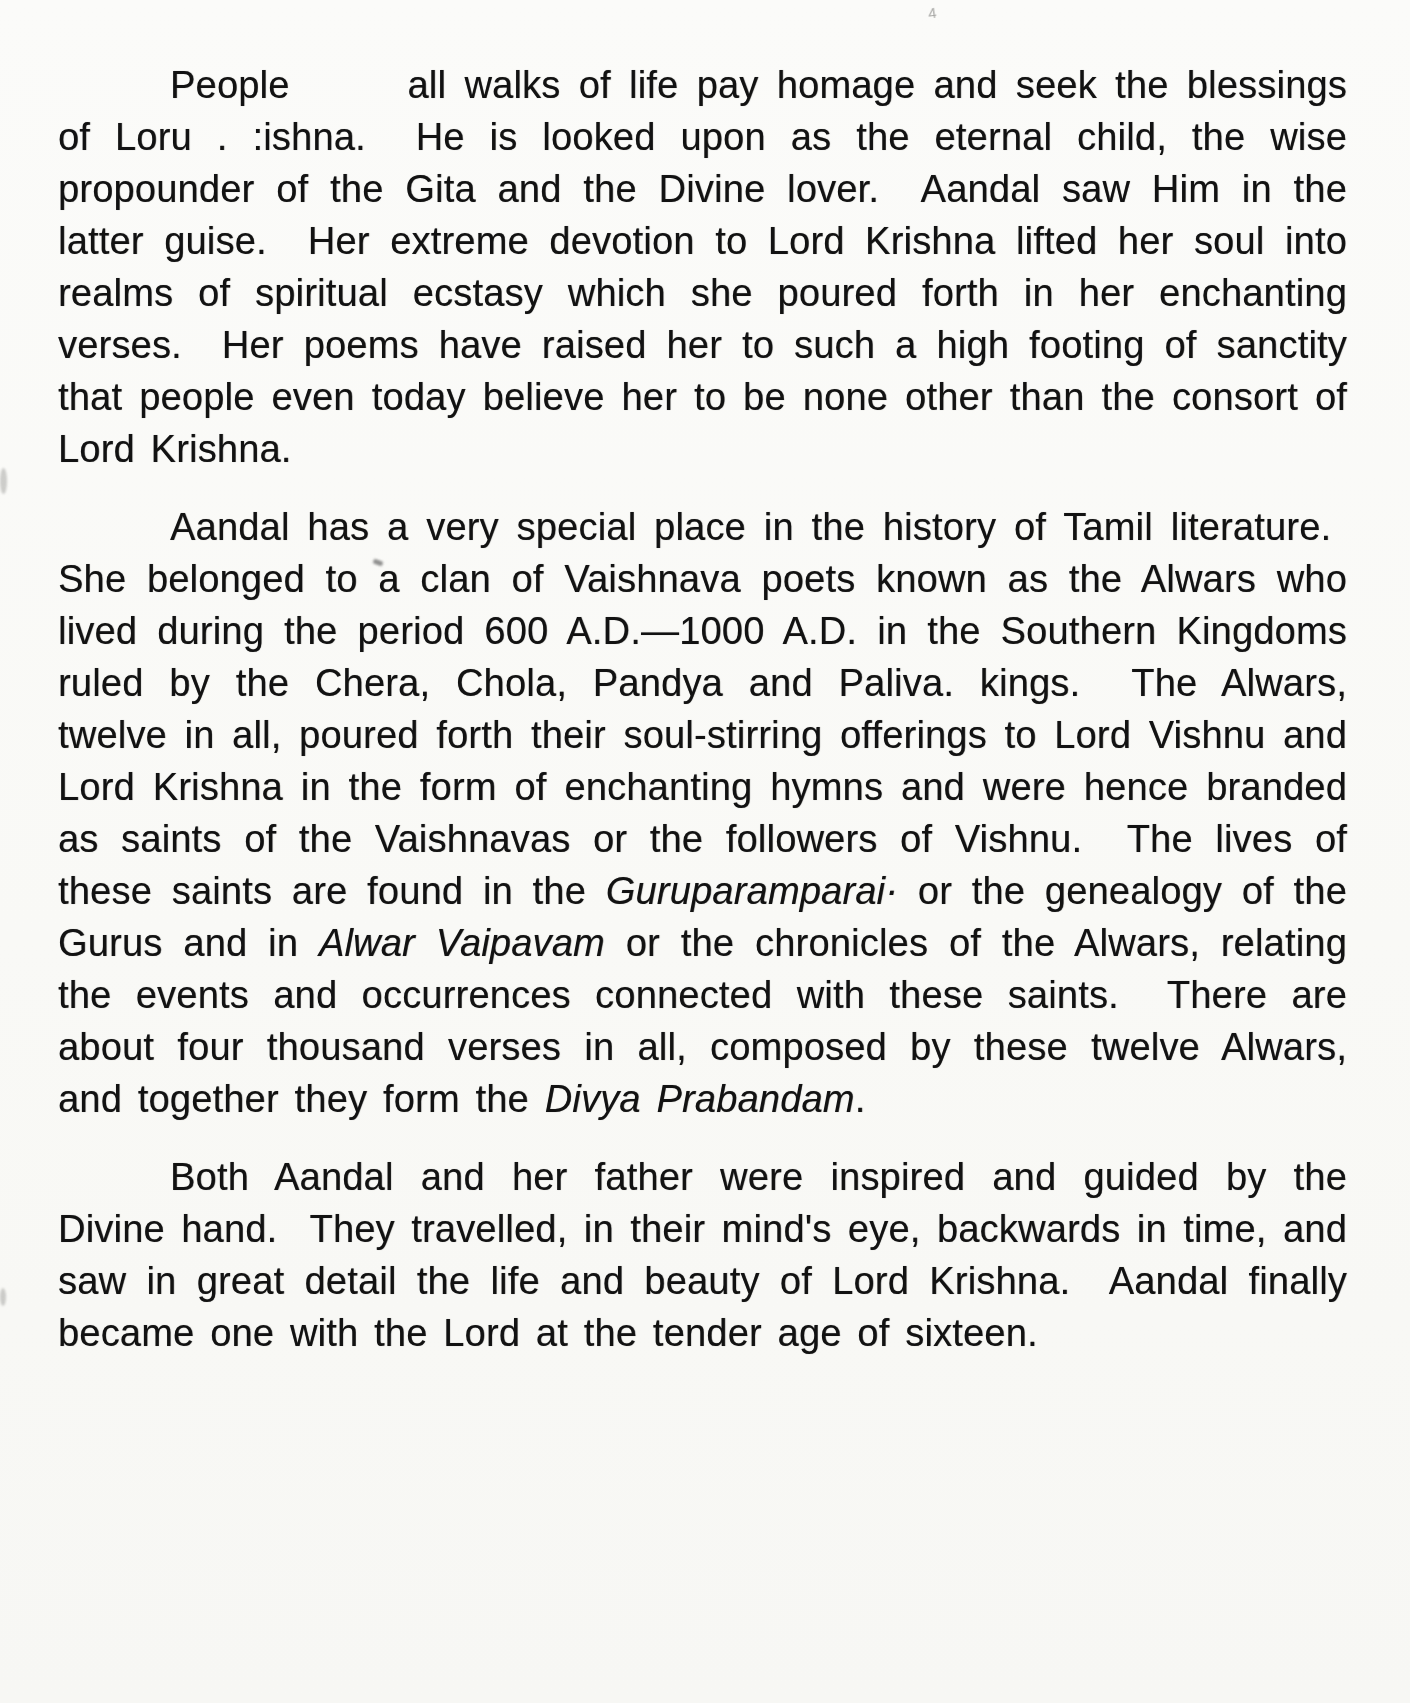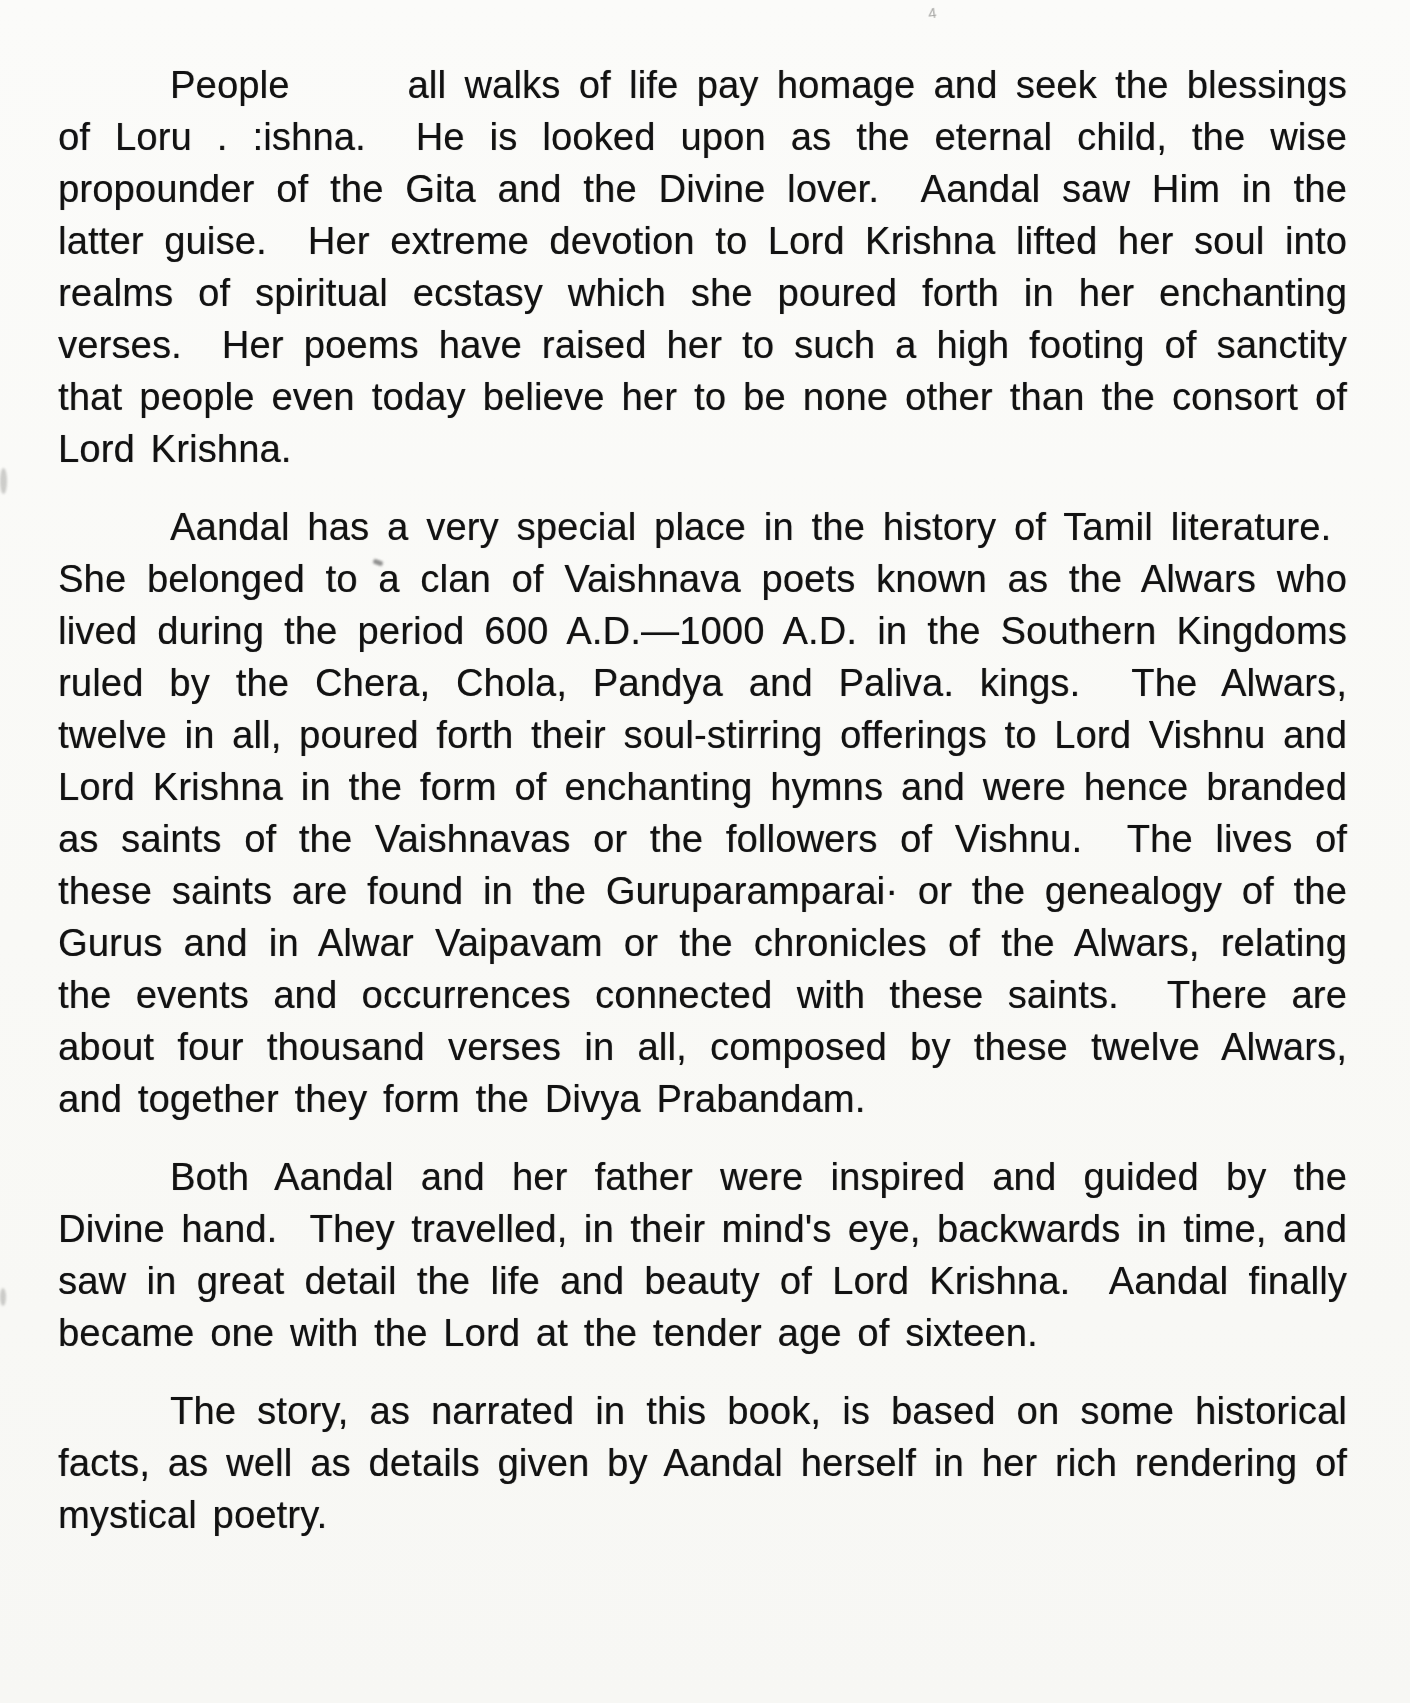--- a/index.html
+++ b/index.html
@@ -28,21 +28,21 @@
     filter: blur(0.25px) contrast(1.05);
     text-shadow: 0.4px 0.4px 0.7px rgba(20,20,20,0.55);
   }
   .body-text p {
     margin: 13px;
     text-indent: 112px;
   }
   .body-text p + p {
     margin-top: 26px;
   }
-  .italic { }
+  .italic { font-style: italic; }
   .gap {
     display: inline-block;
     width: 118px;
     height: 1px;
   }
   .corner-mark {
     position: absolute;
     top: 4px;
     left: 928px;
     font-size: 15px;
@@ -73,16 +73,15 @@
   <div class="scan-artifact artifact-3"></div>
 
   <div class="body-text">
 
     <p><span>People</span><span class="gap"></span><span>all walks of life pay homage and seek the blessings of Loru . :ishna.&nbsp; He is looked upon as the eternal child, the wise propounder of the Gita and the Divine lover.&nbsp; Aandal saw Him in the latter guise.&nbsp; Her extreme devotion to Lord Krishna lifted her soul into realms of spiritual ecstasy which she poured forth in her enchanting verses.&nbsp; Her poems have raised her to such a high footing of sanctity that people even today believe her to be none other than the consort of Lord Krishna.</span></p>
 
     <p><span>Aandal has a very special place in the history of Tamil literature.&nbsp; She belonged to a clan of Vaishnava poets known as the Alwars who lived during the period 600 A.D.—1000 A.D. in the Southern Kingdoms ruled by the Chera, Chola, Pandya and Paliva. kings.&nbsp; The Alwars, twelve in all, poured forth their soul-stirring offerings to Lord Vishnu and Lord Krishna in the form of enchanting hymns and were hence branded as saints of the Vaishnavas or the followers of Vishnu.&nbsp; The lives of these saints are found in the </span><span class="italic">Guruparamparai·</span><span> or the genealogy of the Gurus and in </span><span class="italic">Alwar Vaipavam</span><span> or the chronicles of the Alwars, relating the events and occurrences connected with these saints.&nbsp; There are about four thousand verses in all, composed by these twelve Alwars, and together they form the </span><span class="italic">Divya Prabandam</span><span>.</span></p>
 
     <p><span>Both Aandal and her father were inspired and guided by the Divine hand.&nbsp; They travelled, in their mind's eye, backwards in time, and saw in great detail the life and beauty of Lord Krishna.&nbsp; Aandal finally became one with the Lord at the tender age of sixteen.</span></p>
 
-    <p><span>The story, as narrated in this book, is based on some historical facts, as well as details given by Aandal herself in her rich rendering of mystical poetry.</span></p>
 
   </div>
 </div>
 
 </body></html>

